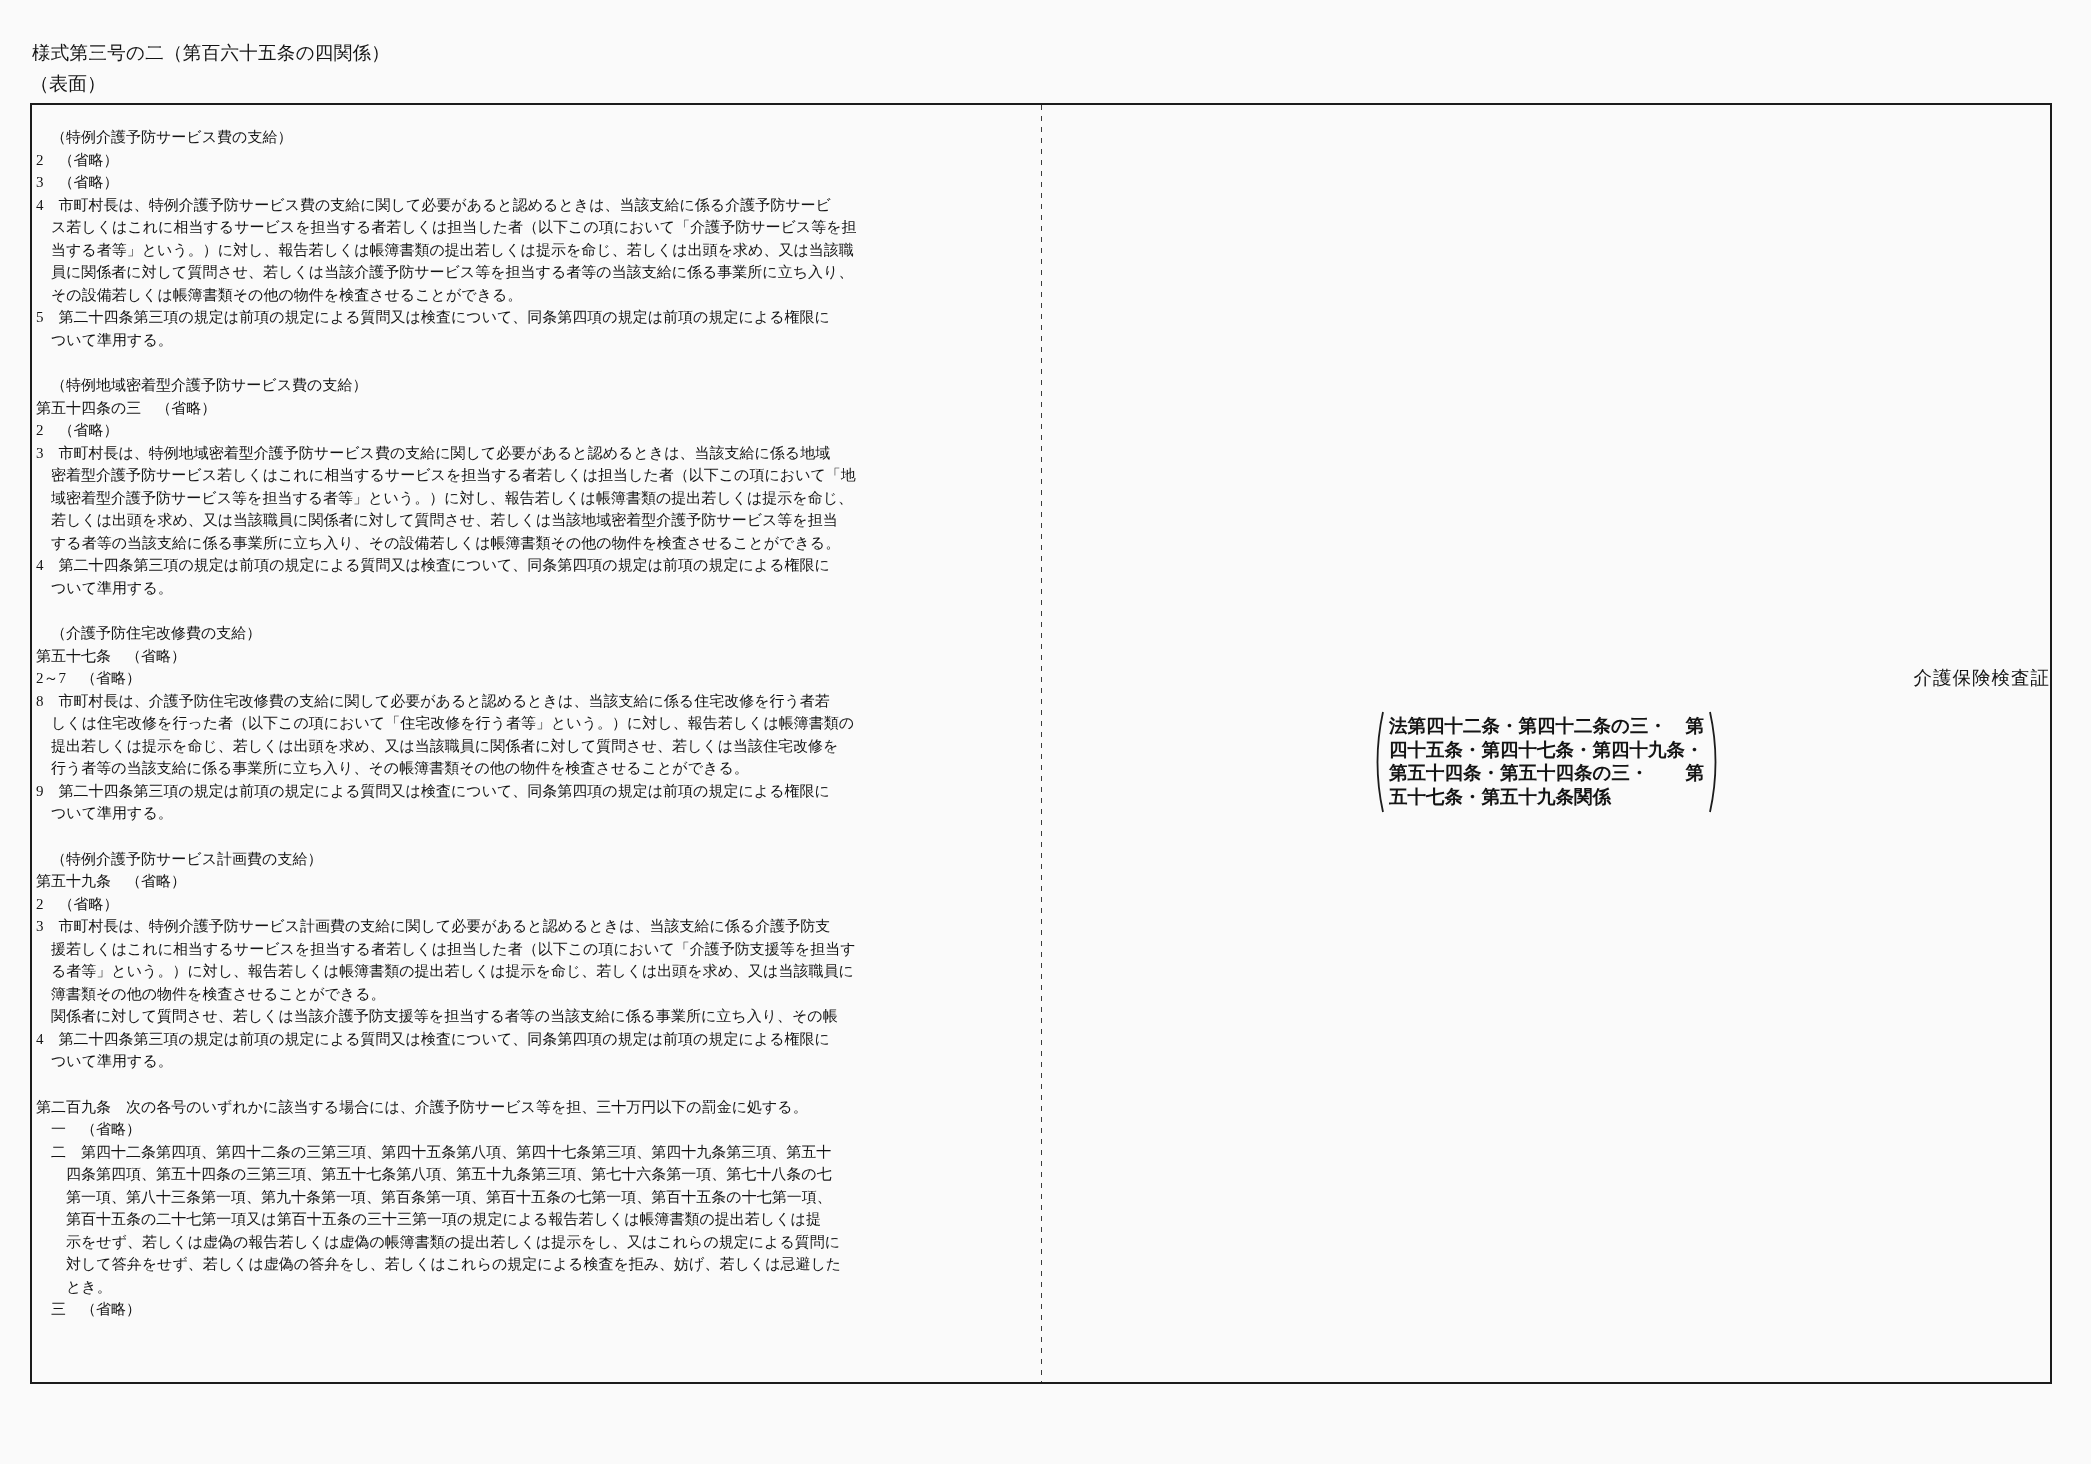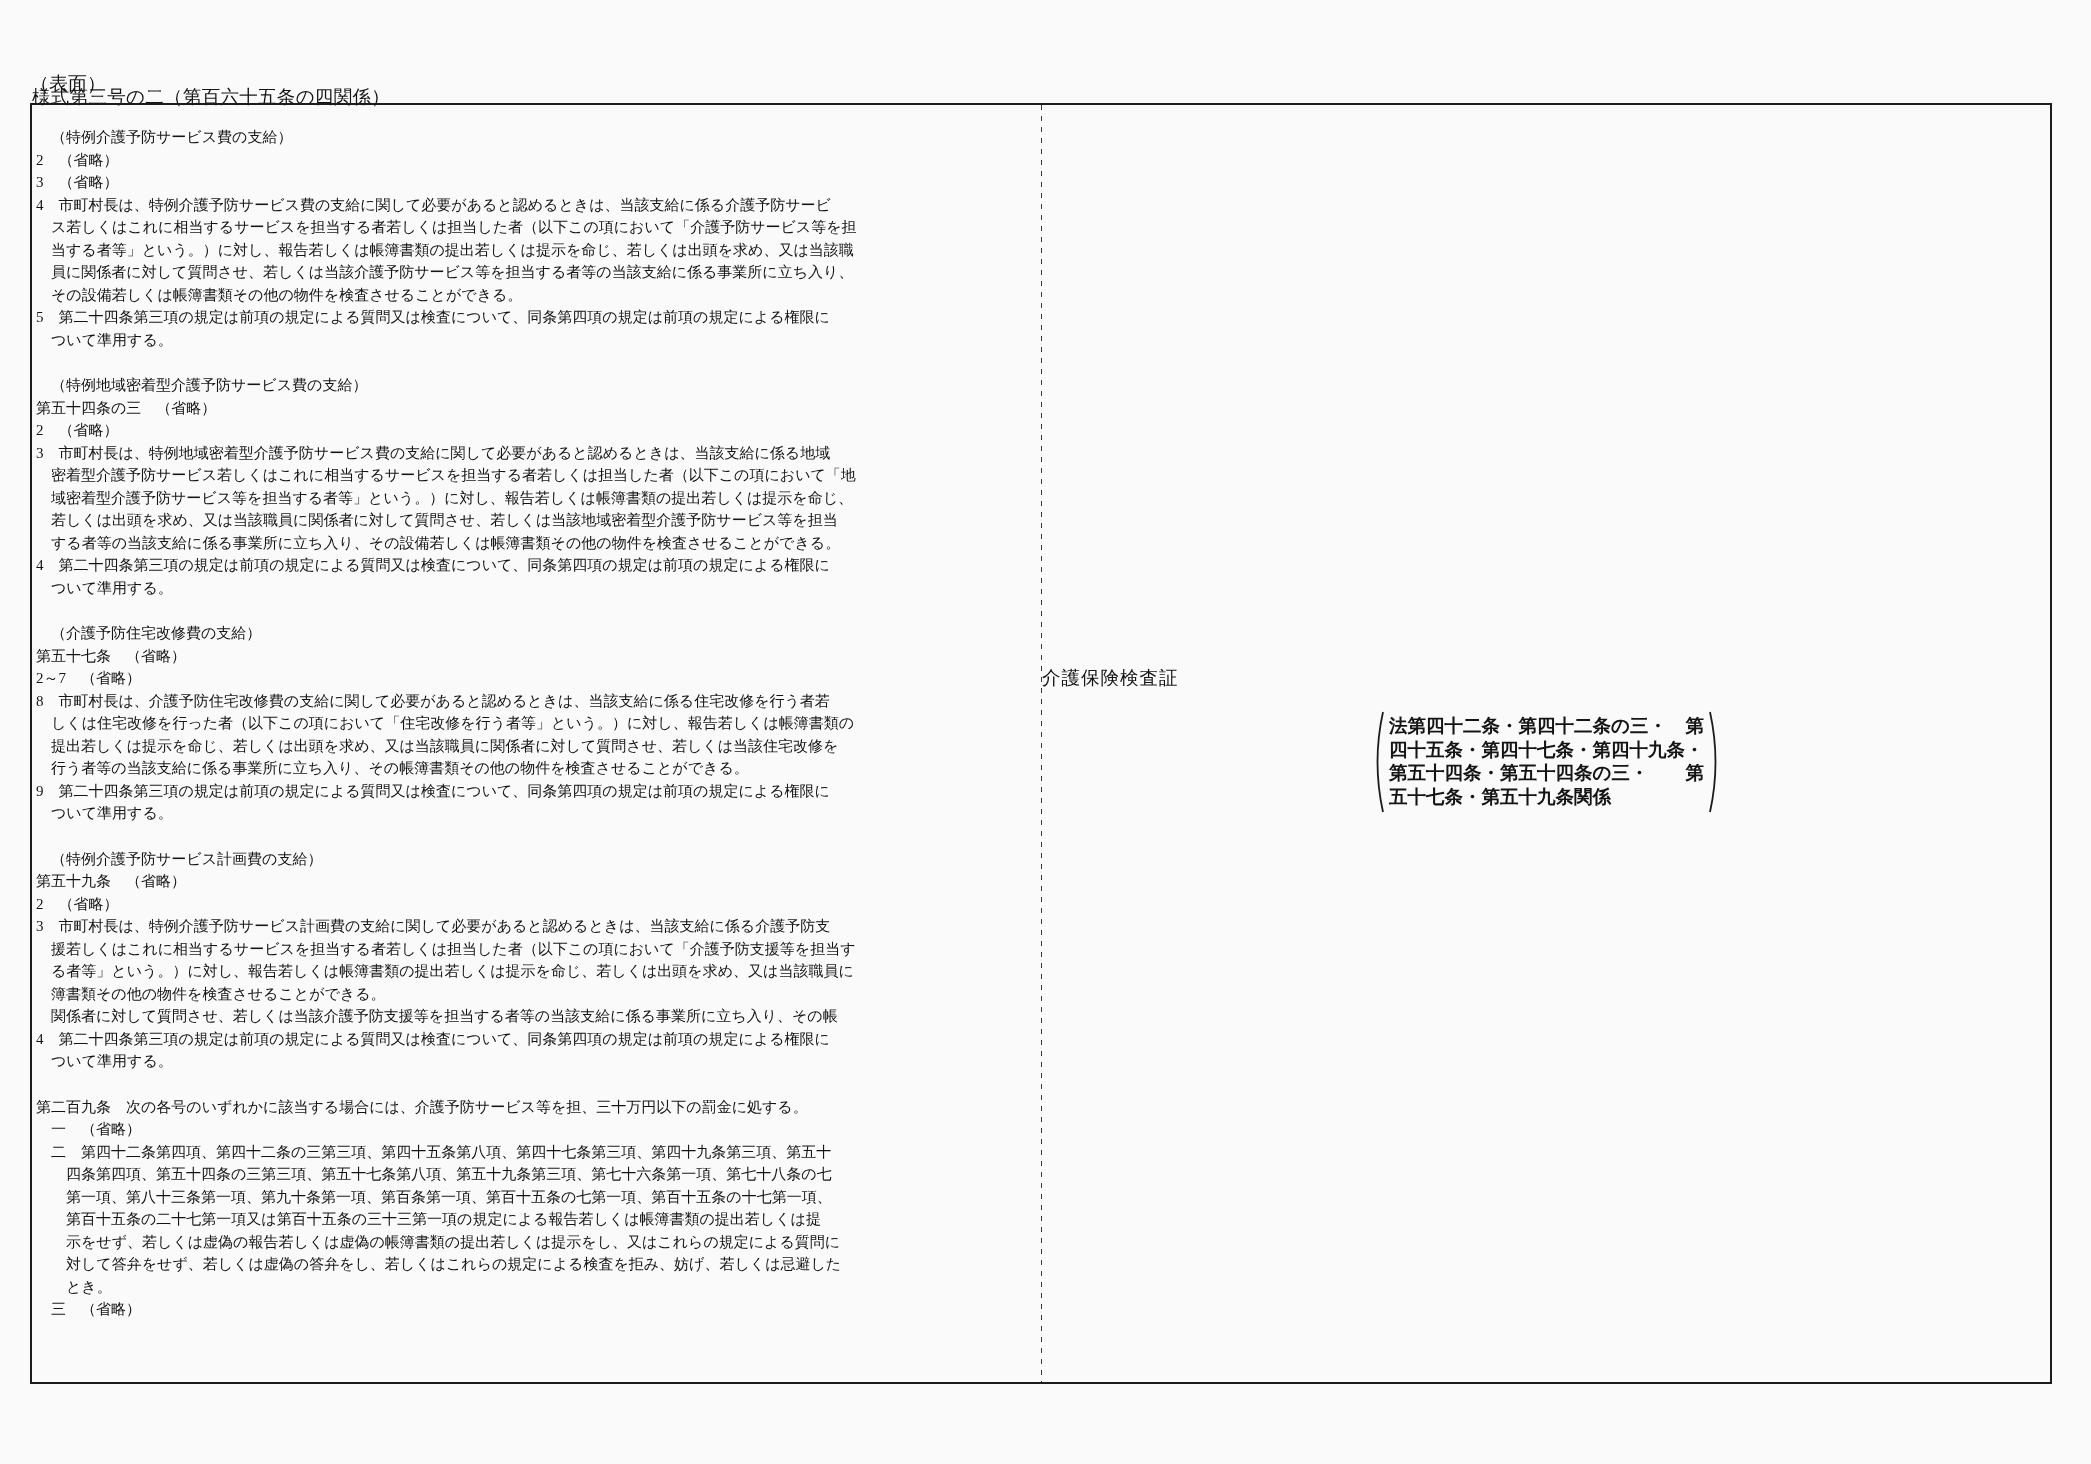--- a/index.html
+++ b/index.html
@@ -16,21 +16,20 @@
     overflow: hidden;
   }
 
   .form-label {
     position: absolute;
     left: 32px;
     top: 40px;
     font-size: 18.5px;
     letter-spacing: 0.3px;
     white-space: pre;
-    margin-top: 44px;
   }
 
   .face-label {
     position: absolute;
     left: 30px;
     top: 71px;
     width: 2022px;
     font-size: 19px;
     white-space: pre;
   }
@@ -78,21 +77,21 @@
     top: 0;
     width: 1008px;
     height: 100%;
   }
 
   .cert-title {
     position: absolute;
     left: 0;
     top: 560px;
     width: 100%;
-    text-align: left;
+    text-align: right;
     font-size: 18.5px;
     letter-spacing: 1px;
     white-space: pre;
   }
 
   .bracket-note {
     position: absolute;
     left: 328px;
     top: 604px;
     display: flex;

